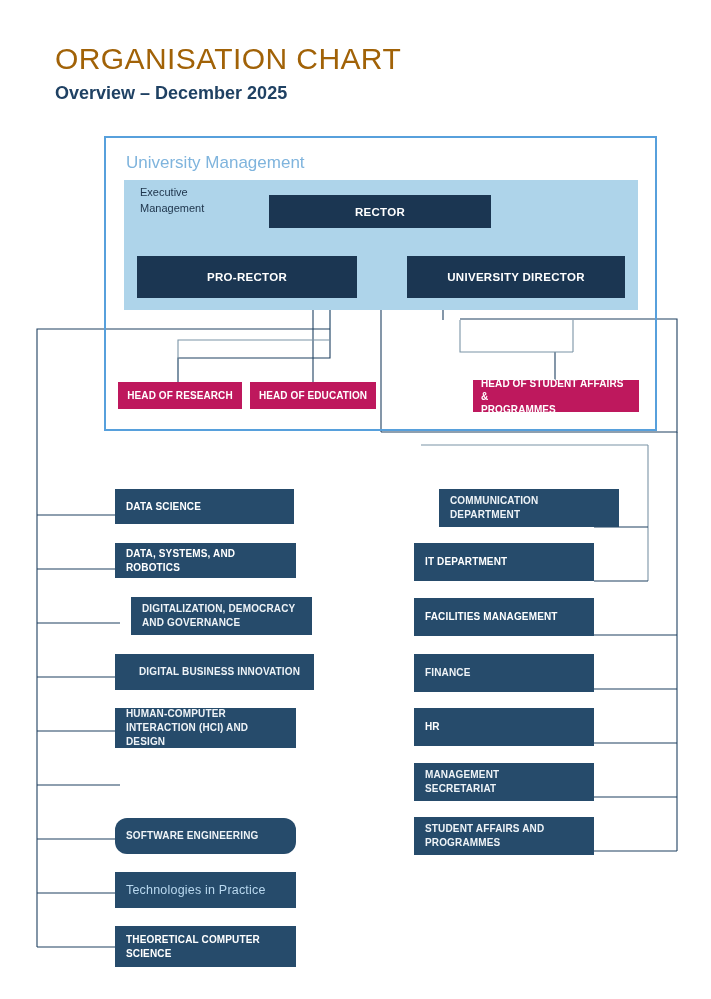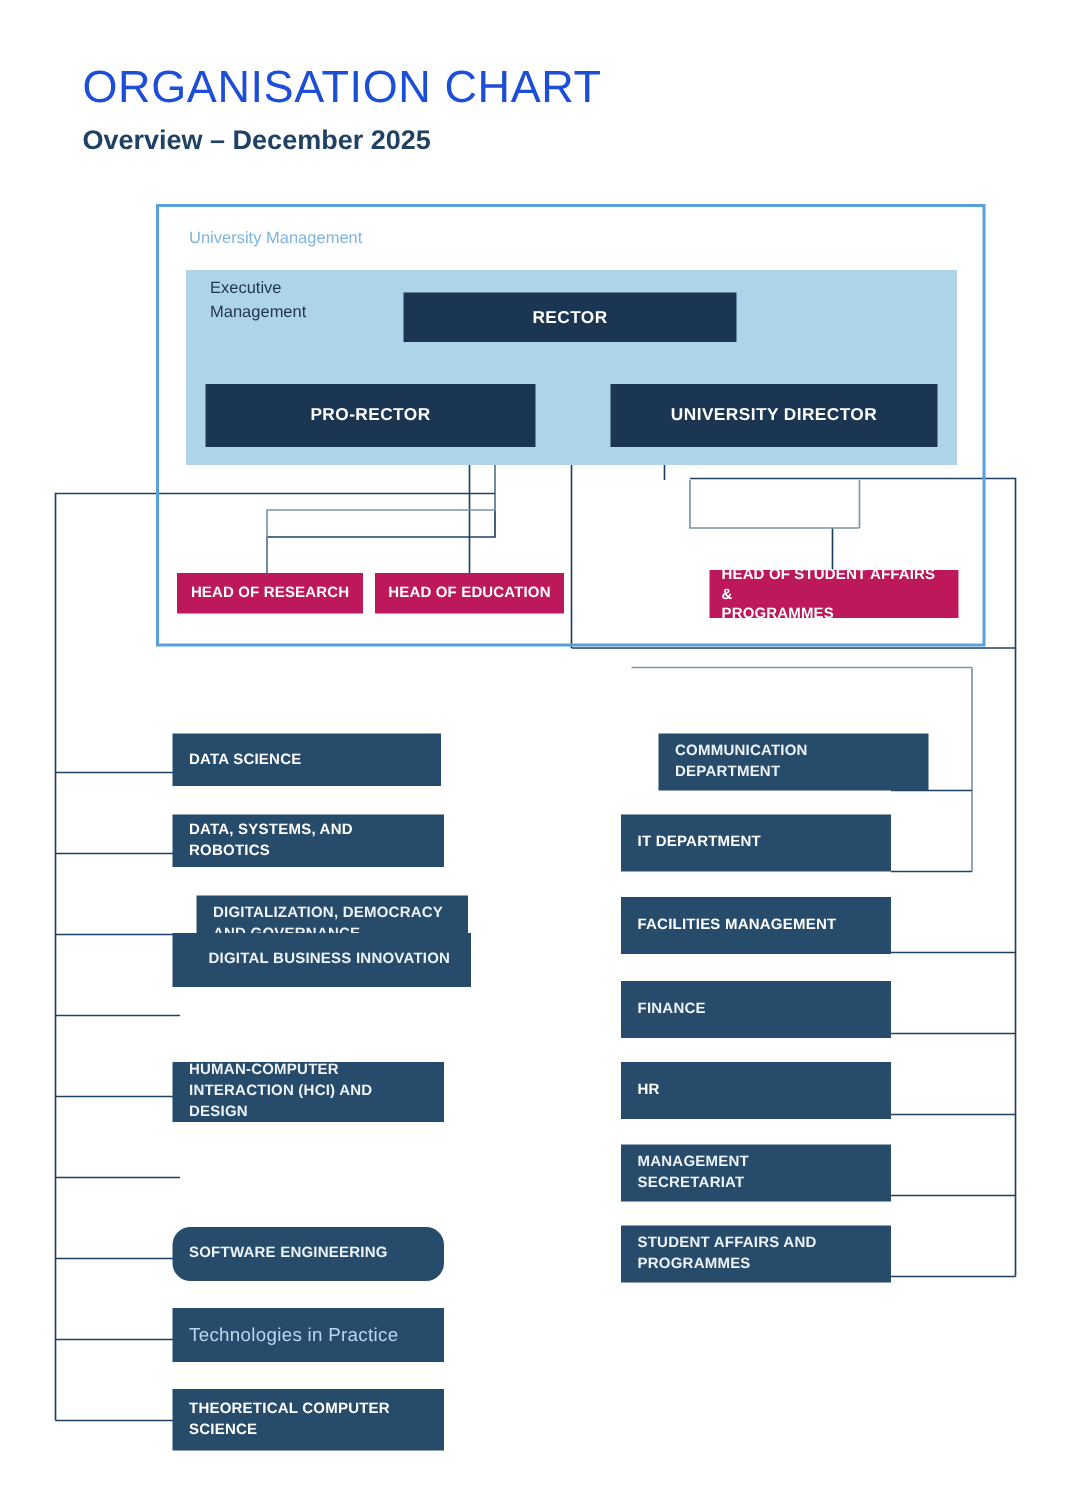--- a/index.html
+++ b/index.html
@@ -22,21 +22,21 @@
   }
 
   
   .title-main {
     position: absolute;
     left: 55px;
     top: 42px;
     font-size: 30px;
     font-weight: 400;
     letter-spacing: 0.4px;
-    color: #1d4ed8;
+    color: #a16207;
     white-space: nowrap;
   }
   .title-sub {
     position: absolute;
     left: 55px;
     top: 83px;
     font-size: 18px;
     font-weight: 700;
     color: #1f4163;
     white-space: nowrap;
@@ -50,21 +50,21 @@
     width: 553px;
     height: 295px;
     border: 2px solid #57a0dc;
     box-sizing: border-box;
     background: transparent;
   }
   .um-label {
     position: absolute;
     left: 126px;
     top: 153px;
-    font-size: 11px;
+    font-size: 17px;
     color: #7fb4dd;
     white-space: nowrap;
   }
   .exec-panel {
     position: absolute;
     left: 124px;
     top: 180px;
     width: 514px;
     height: 130px;
     background: #aed4ea;
@@ -253,21 +253,21 @@
   <div class="box dept bright" style="left:115px; top:489px; width:179px; height:35px;">
     <span class="bt">DATA SCIENCE</span>
   </div>
   <div class="box dept bright" style="left:115px; top:543px; width:181px; height:35px;">
     <span class="bt">DATA, SYSTEMS, AND ROBOTICS</span>
   </div>
   <div class="box dept" style="left:115px; top:597px; width:181px; height:38px;margin-left:16px;">
     <span class="bt">DIGITALIZATION, DEMOCRACY
 AND GOVERNANCE</span>
   </div>
-  <div class="box dept" style="left:115px; top:622px; width:199px; height:36px;padding-left:24px;">
+  <div class="box dept" style="left:115px; top:654px; width:199px; height:36px;padding-left:24px;">
     <span class="bt">DIGITAL BUSINESS INNOVATION</span>
   </div>
   <div class="box dept" style="left:115px; top:708px; width:181px; height:40px;">
     <span class="bt">HUMAN-COMPUTER
 INTERACTION (HCI) AND DESIGN</span>
   </div>
   <div class="box dept" style="left:115px; top:818px; width:181px; height:36px;border-radius:12px;">
     <span class="bt">SOFTWARE ENGINEERING</span>
   </div>
   <div class="box dept soft" style="left:115px; top:872px; width:181px; height:36px;">

